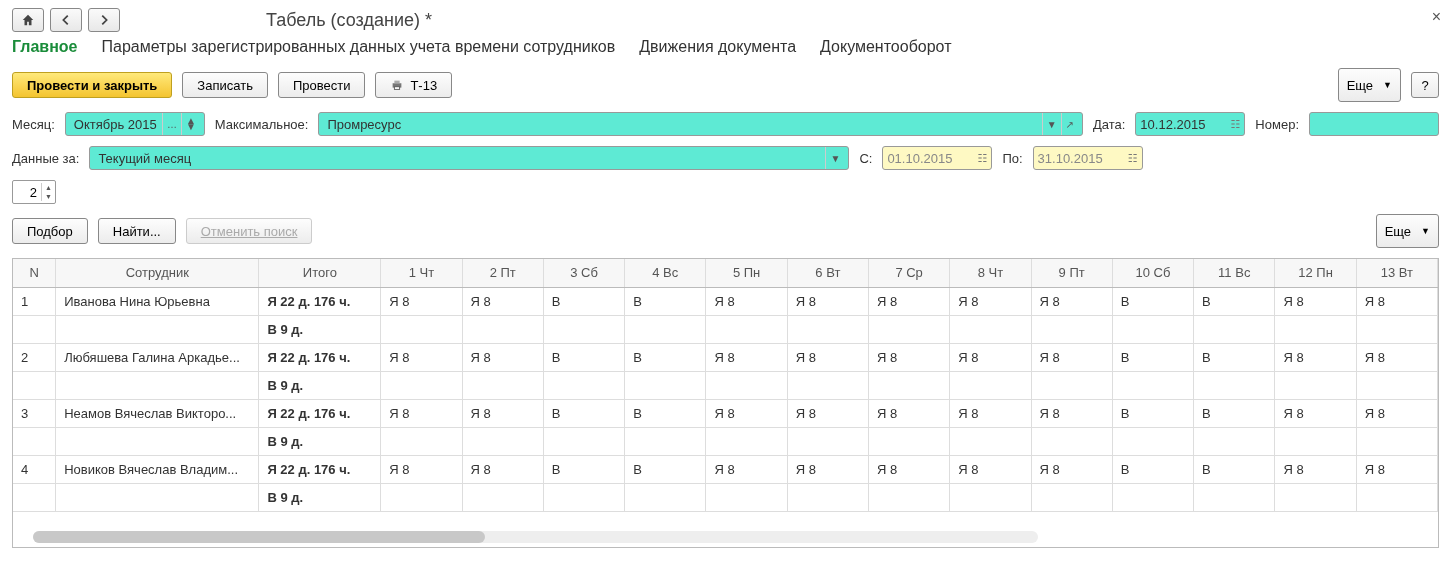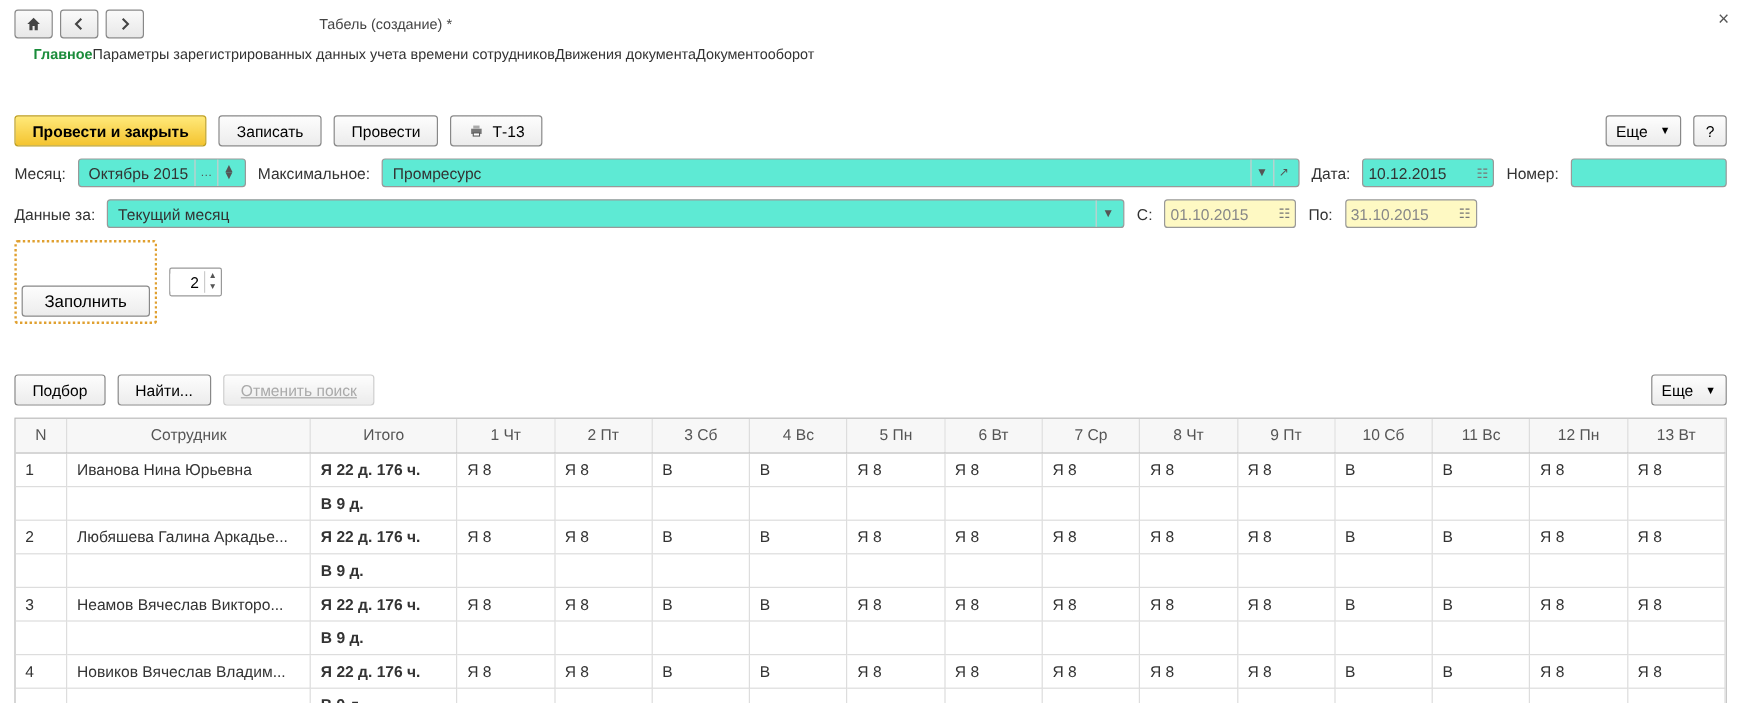--- a/index.html
+++ b/index.html
@@ -22,55 +22,55 @@
     margin-bottom: 4px;
   }
   .square-btn {
     width: 32px; height: 24px;
     border: 1px solid #888; border-radius: 3px;
     background: linear-gradient(#fafafa,#e8e8e8);
     display: inline-flex; align-items: center; justify-content: center;
     cursor: pointer;
   }
   .page-title {
-    font-size: 12px; font-weight: 400; color: #444;
+    font-size: 18px; font-weight: 400; color: #444;
     margin-left: 140px;
   }
   .close-x {
     position: absolute; right: 10px; top: 8px;
     font-size: 16px; color: #555; cursor: pointer;
   }
   
   .tabs-row {
-    display: flex; 
-    margin: 6px 0 12px 16px;
-    font-size: 12px;
+    display: flex; gap: 24px;
+    margin: 6px 0 12px 0;
+    font-size: 16px;
   }
   .tabs-row .tab { cursor: pointer; }
   .tabs-row .tab.active { color: #1a8c3a; font-weight: bold; border-bottom: 0; }
   
   .action-row, .filter-row, .filter-row2, .fill-row, .table-tools-row {
     display: flex; align-items: center; gap: 10px;
     margin-bottom: 10px;
   }
   .btn {
     border: 1px solid #888; border-radius: 3px;
     background: linear-gradient(#fdfdfd,#ececec);
     padding: 4px 14px; height: 26px;
     cursor: pointer;
     font-size: 13px;
-    display: inline-flex; align-items: center; gap: 6px; margin-top: 32px;
+    display: inline-flex; align-items: center; gap: 6px;
   }
   .btn.primary {
     background: linear-gradient(#ffe97a,#f4c430);
     border-color: #bfa020;
     font-weight: bold;
   }
   .btn.help { width: 28px; justify-content: center; padding: 0; }
-  .btn.more-btn { padding: 0 8px; }
+  .btn.more-btn { padding: 16px 8px; }
   .btn .chev { font-size: 9px; margin-left: 4px; }
   .flex-spacer { flex: 1; }
   .label { color: #333; white-space: nowrap; }
   
   .combo, .text-input, .date-input {
     border: 1px solid #999; border-radius: 3px;
     height: 24px; padding: 0 4px;
     background: #5eead4;
     display: inline-flex; align-items: center;
     font-size: 13px;
@@ -224,40 +224,37 @@
       <span class="cal">☷</span>
     </div>
     <span class="label">Номер:</span>
     <div class="text-input" style="width:130px">
       <span></span>
     </div>
   </div>
 
   <div class="filter-row2">
     <span class="label">Данные за:</span>
-    <div class="combo" style="width:848px">
+    <div class="combo" style="width:760px">
       <span class="value">Текущий месяц</span>
       <span class="tri">▼</span>
     </div>
     <span class="label">С:</span>
     <div class="date-input ro" style="width:110px">
       <span>01.10.2015</span>
       <span class="cal">☷</span>
     </div>
     <span class="label">По:</span>
     <div class="date-input ro" style="width:110px">
       <span>31.10.2015</span>
       <span class="cal">☷</span>
     </div>
   </div>
 
   <div class="fill-row">
-    <span class="fill-btn-wrapper">
-      <button class="btn">Заполнить</button>
-    </span>
     <div class="num-step">
       <input value="2" style="">
       <div class="steps">
           <span>▲</span>
           <span>▼</span>
         </div>
     </div>
   </div>
 
   <div class="table-tools-row">

